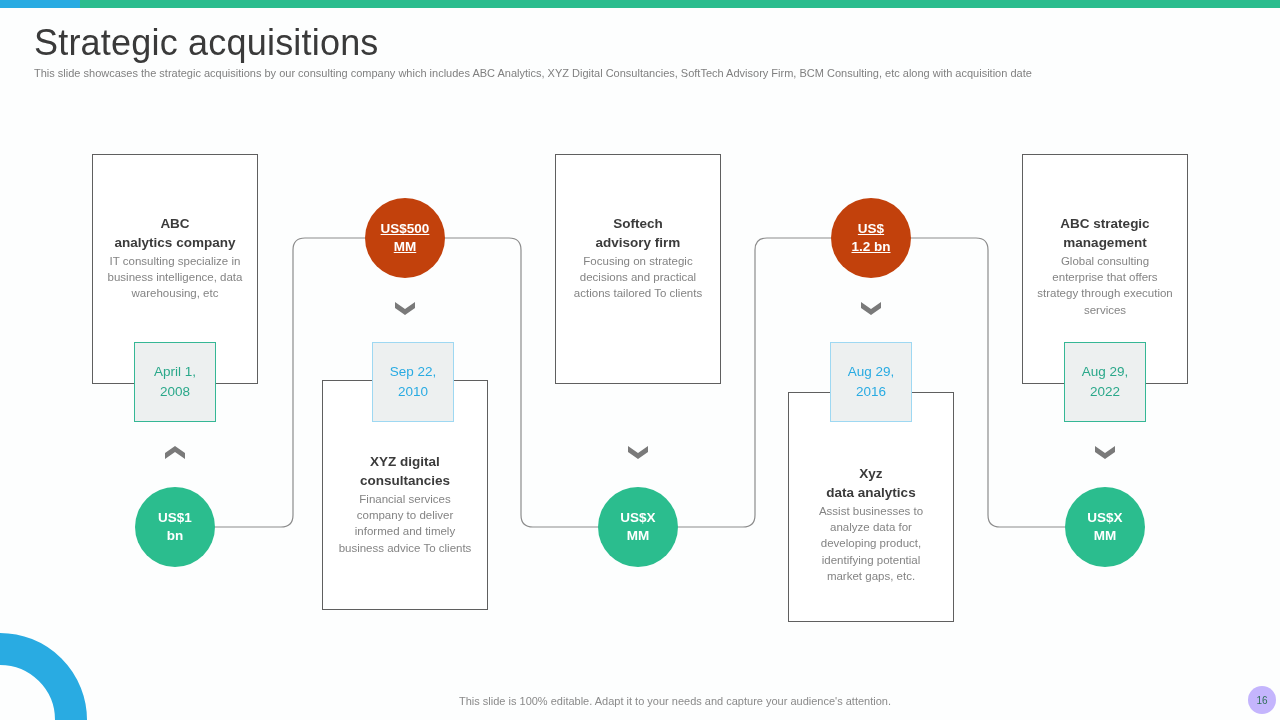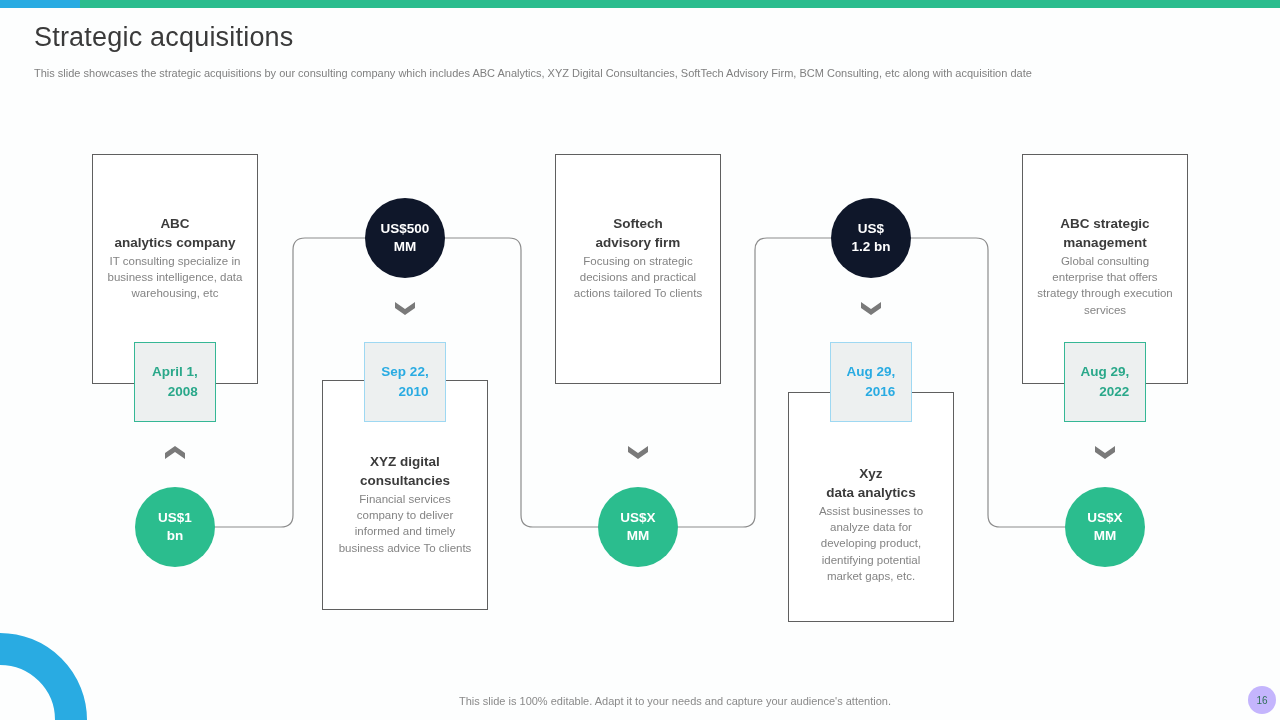--- a/index.html
+++ b/index.html
@@ -7,21 +7,21 @@
     position:relative; width:1280px; height:720px; overflow:hidden;
     background:#fdfefe; font-family:"Liberation Sans", sans-serif;
   }
   .pre { white-space:pre-line; }
 
   
   .top-bar { position:absolute; top:0; left:0; width:1280px; height:8px; background:#2bbd8e; }
   .top-bar-blue { position:absolute; top:0; left:0; width:80px; height:8px; background:#29abe2; }
 
   
-  .title { position:absolute; left:34px; top:22px; font-size:27px; color:#3a3a3a; letter-spacing:.2px; }
+  .title { position:absolute; left:34px; top:22px; font-size:36px; color:#3a3a3a; letter-spacing:.2px; }
   .subtitle { position:absolute; left:34px; top:67px; width:1200px; font-size:11px; color:#808080; }
 
   
   .connector { position:absolute; left:0; top:0; z-index:1; }
 
   
   .info-box {
     position:absolute; width:166px; height:230px; box-sizing:border-box;
     background:#ffffff; border:1px solid #5f5f5f; z-index:2; text-align:center;
   }
@@ -32,34 +32,34 @@
   .b1 { left:92px;  top:154px; }
   .b2 { left:322px; top:380px; }
   .b3 { left:555px; top:154px; }
   .b4 { left:788px; top:392px; }
   .b5 { left:1022px;top:154px; }
 
   
   .date-box {
     position:absolute; width:82px; height:80px; box-sizing:border-box; top:342px;
     background:#edf0f0; z-index:3; display:flex; align-items:center; justify-content:center;
-    text-align:right; font-weight:bold; font-size:13.5px; line-height:1.45;
+    text-align:center; font-weight:normal; font-size:13.5px; line-height:1.45;
   }
   .date-teal { border:1px solid #35b795; color:#2aa88a; }
   .date-blue { border:1px solid #9ed8f2; color:#29abe2; }
-  .d1 { left:134px; } .d2 { left:364px; } .d3 { left:597px; } .d4 { left:830px; } .d5 { left:1064px; }
+  .d1 { left:134px; } .d2 { left:372px; } .d3 { left:597px; } .d4 { left:830px; } .d5 { left:1064px; }
 
   
   .amount-circle {
     position:absolute; width:80px; height:80px; border-radius:50%; z-index:4;
     display:flex; align-items:center; justify-content:center; text-align:center;
     color:#ffffff; font-weight:bold; font-size:13.5px; line-height:1.35;
   }
   .circ-green { background:#2bbd8e; }
-  .circ-blue  { background:#0f172a; }
+  .circ-blue  { background:#c2410c;text-decoration:underline; }
   .c1 { left:135px; top:487px; }
   .c2 { left:365px; top:198px; }
   .c3 { left:598px; top:487px; }
   .c4 { left:831px; top:198px; }
   .c5 { left:1065px;top:487px; }
 
   
   .chev { position:absolute; width:24px; height:17px; z-index:3; }
   .chev svg { display:block; }
   .chev.up svg { transform:rotate(180deg); }

